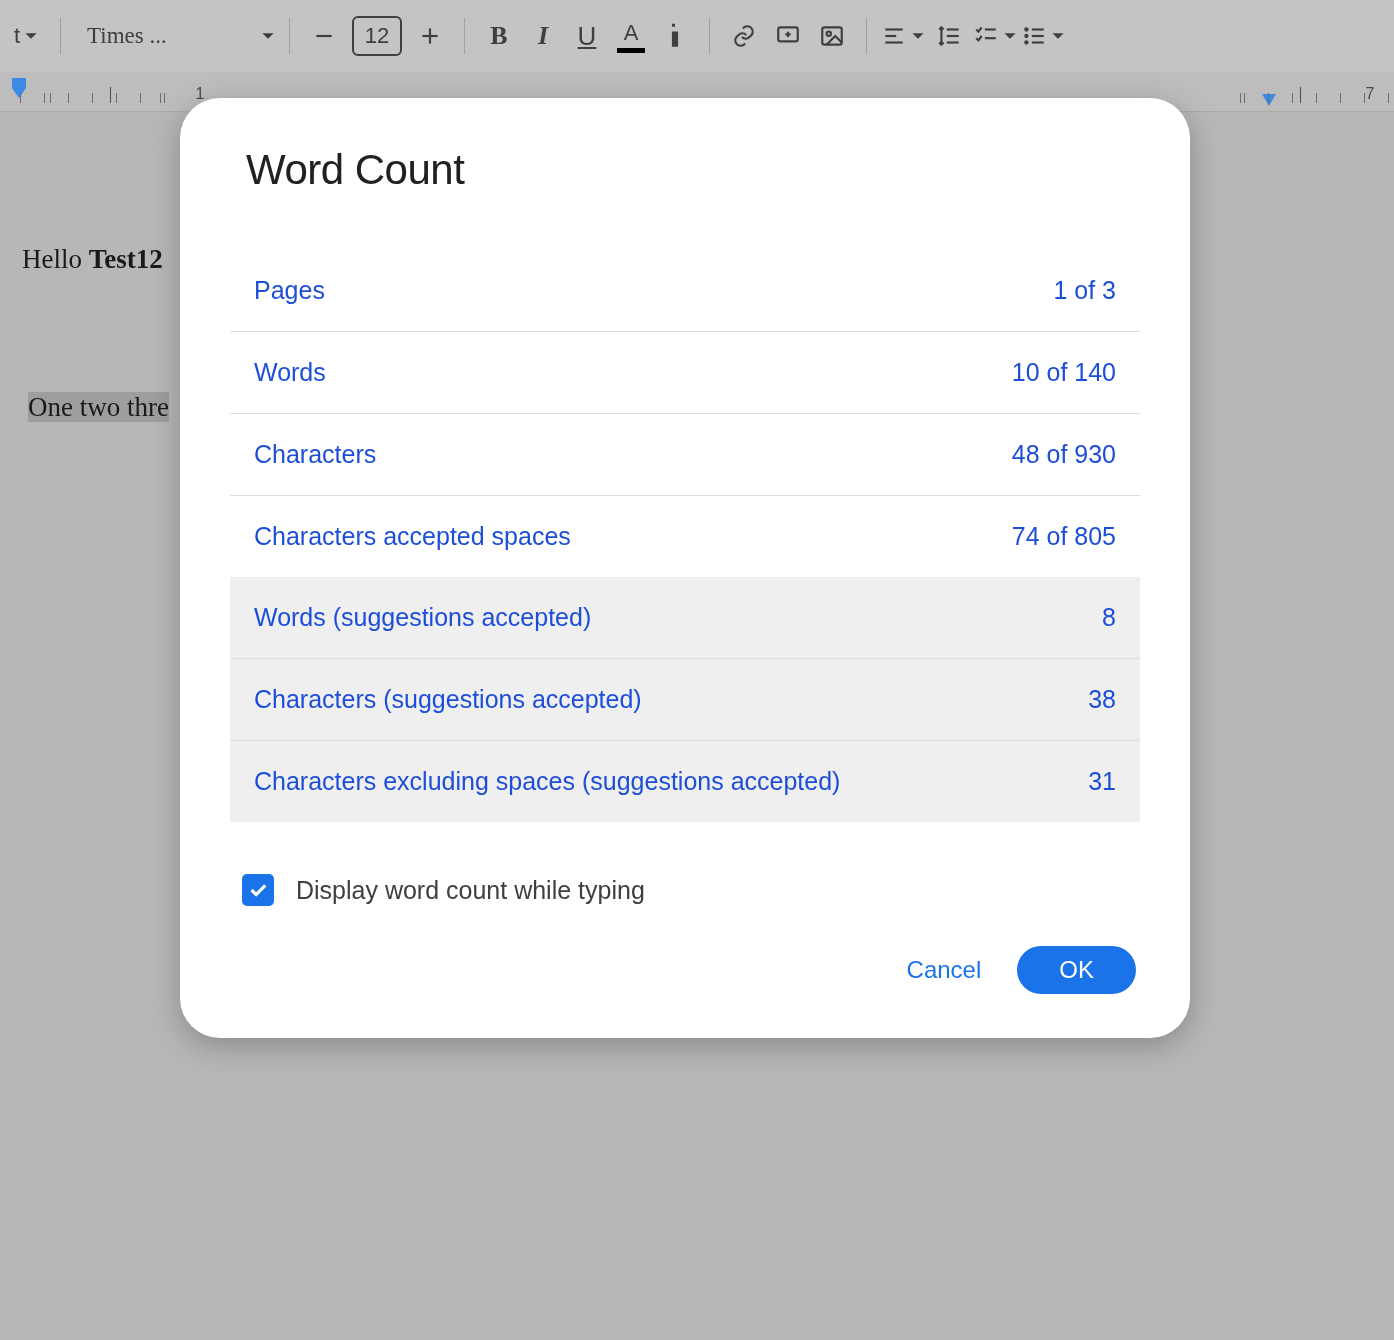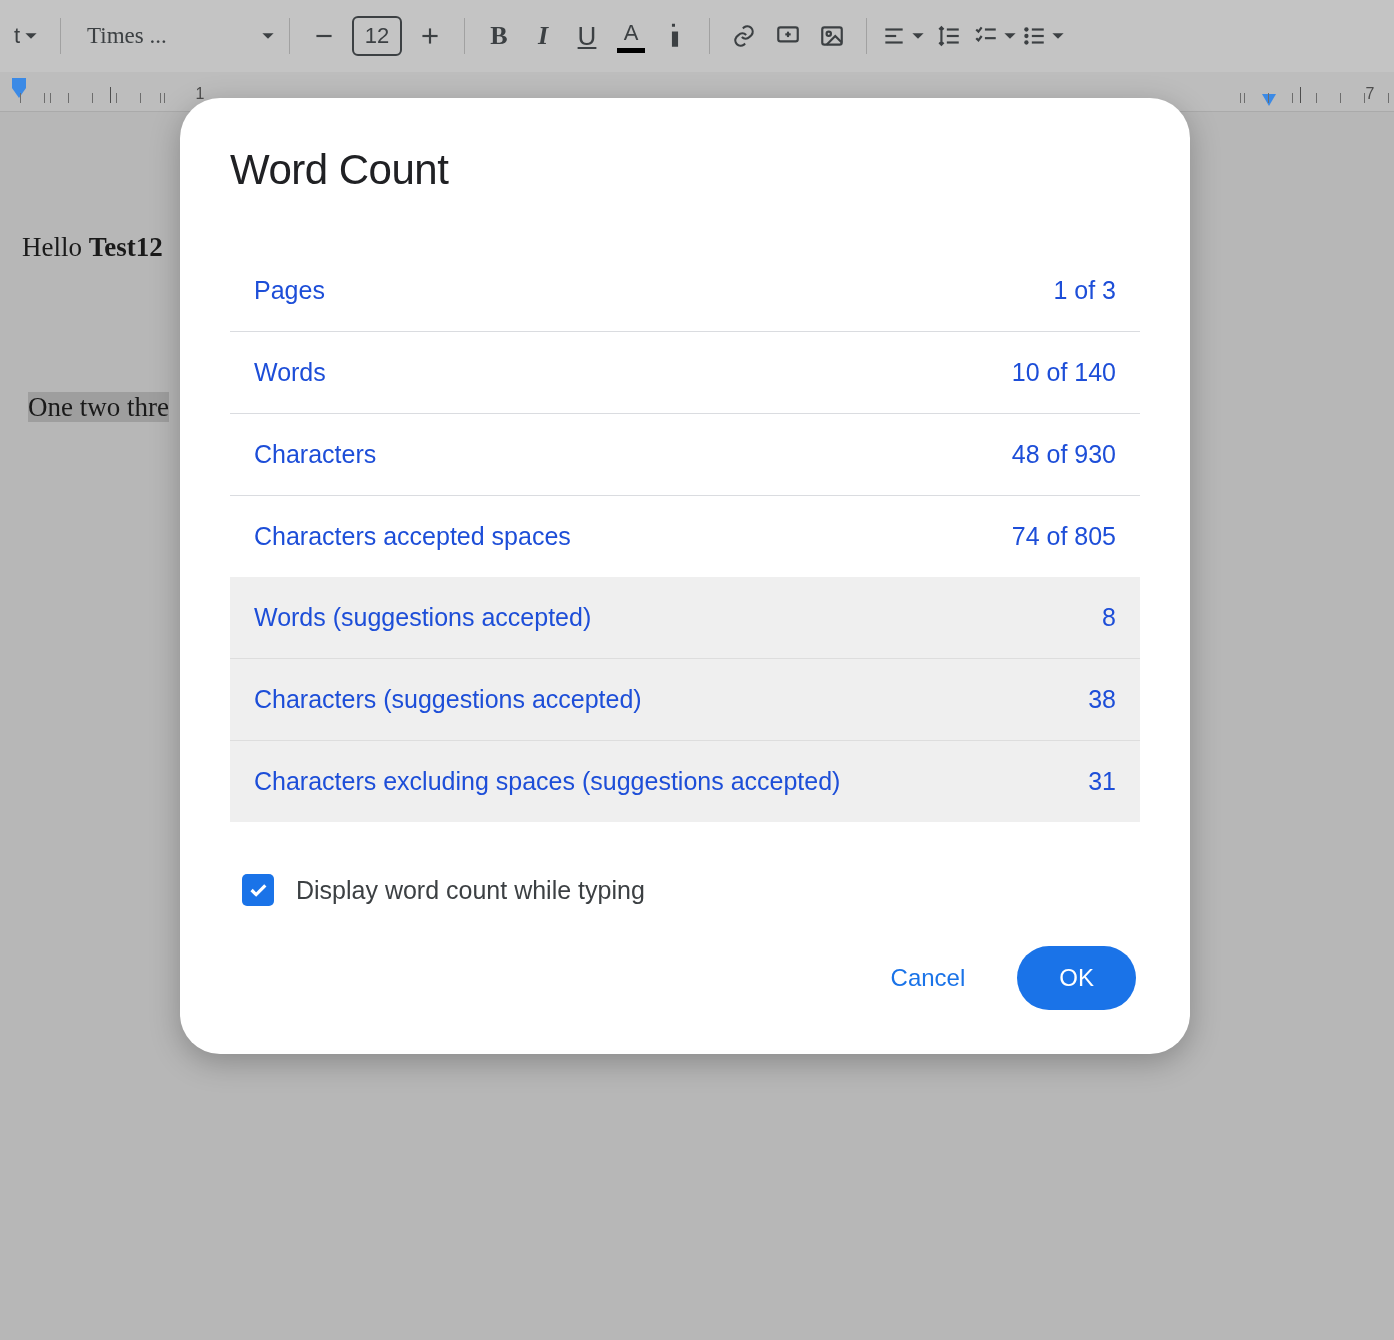--- a/index.html
+++ b/index.html
@@ -117,20 +117,21 @@
     padding: 48px 50px 44px 50px;
     font-family: "Google Sans", Arial, sans-serif;
     color:#202124;
   }
   .dialog-title {
     font-size: 42px;
     font-weight: 400;
     letter-spacing: -0.5px;
     margin-bottom: 56px;
     color:#202124;
+    margin-left:16px;
   }
   .stat-table {
     width:100%;
     font-size: 25px;
     color:#1d4ed8;
   }
   .row {
     display:flex;
     justify-content:space-between;
     align-items:center;
@@ -155,38 +156,38 @@
   .checkbox {
     width:32px; height:32px;
     background:#1a73e8;
     border-radius:5px;
     display:flex; align-items:center; justify-content:center;
   }
   .checkbox svg { width:22px; height:22px; stroke:#fff; stroke-width:3.5; fill:none;}
 
   .action-row {
     display:flex; justify-content:flex-end; align-items:center;
-    gap: 52px;
+    gap: 36px;
     margin-top: 40px;
     padding-right: 4px;
   }
   .btn-cancel {
     color:#1a73e8;
     font-size:24px;
     font-weight:500;
     background:none; border:none;
   }
   .btn-ok {
     background:#1a73e8;
     color:#fff;
     font-size:24px;
     font-weight:500;
     border:none;
     border-radius: 34px;
-    padding: 18px 42px;
+    padding: 10px 42px;
   }
 </style>
 </head>
 <body>
 
 <div class="toolbar">
   <span class="tb-btn tb-text">
     <span>t</span>
     <svg class="caret-svg tb-caret" viewBox="0 0 10 10">
         <path d="M1 3 L5 7 L9 3" fill="#3c4043"></path>
@@ -340,21 +341,21 @@
     <span class="tick" style="left: 164px;"></span>
     <span class="tick" style="left: 1244px;"></span>
     <span class="tick" style="left: 1268px;"></span>
     <span class="tick" style="left: 1292px;"></span>
     <span class="tick" style="left: 1316px;"></span>
     <span class="tick" style="left: 1340px;"></span>
     <span class="tick" style="left: 1364px;"></span>
     <span class="tick" style="left: 1388px;"></span>
   </div>
 
-<div class="doc-text" style="top:232px; left:22px;">
+<div class="doc-text" style="top:244px; left:22px;">
   <span>Hello </span><b>Test12</b>
 </div>
 <div class="doc-text" style="top:392px; left:28px;">
   <span class="sel">One two thre</span>
 </div>
 
 <div class="overlay"></div>
 <div class="dialog">
   <h1 class="dialog-title">Word Count</h1>
 

